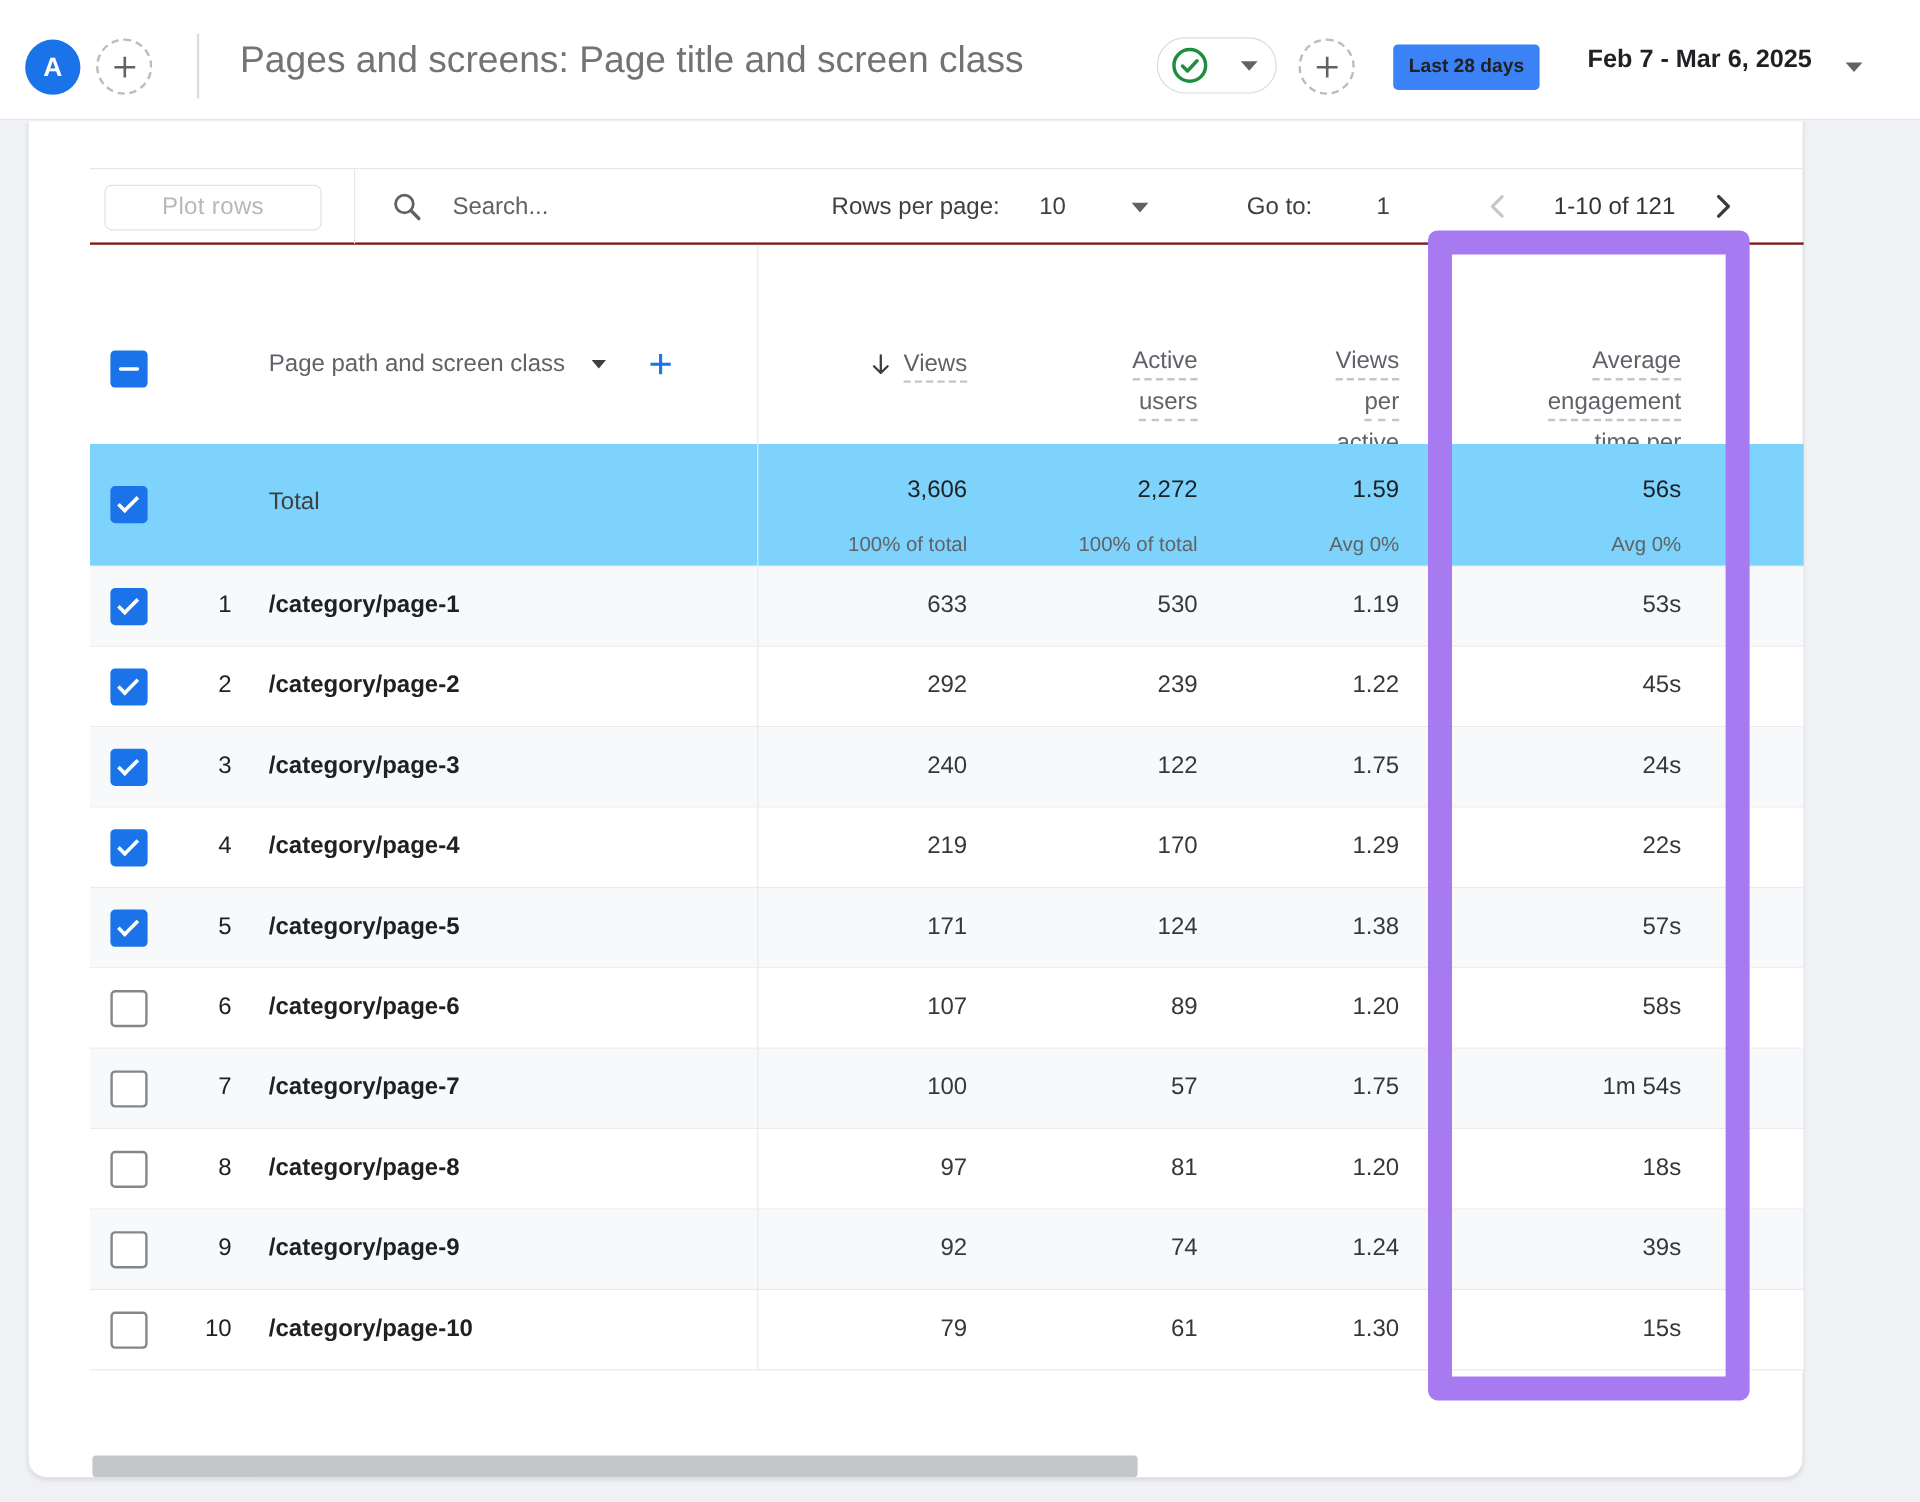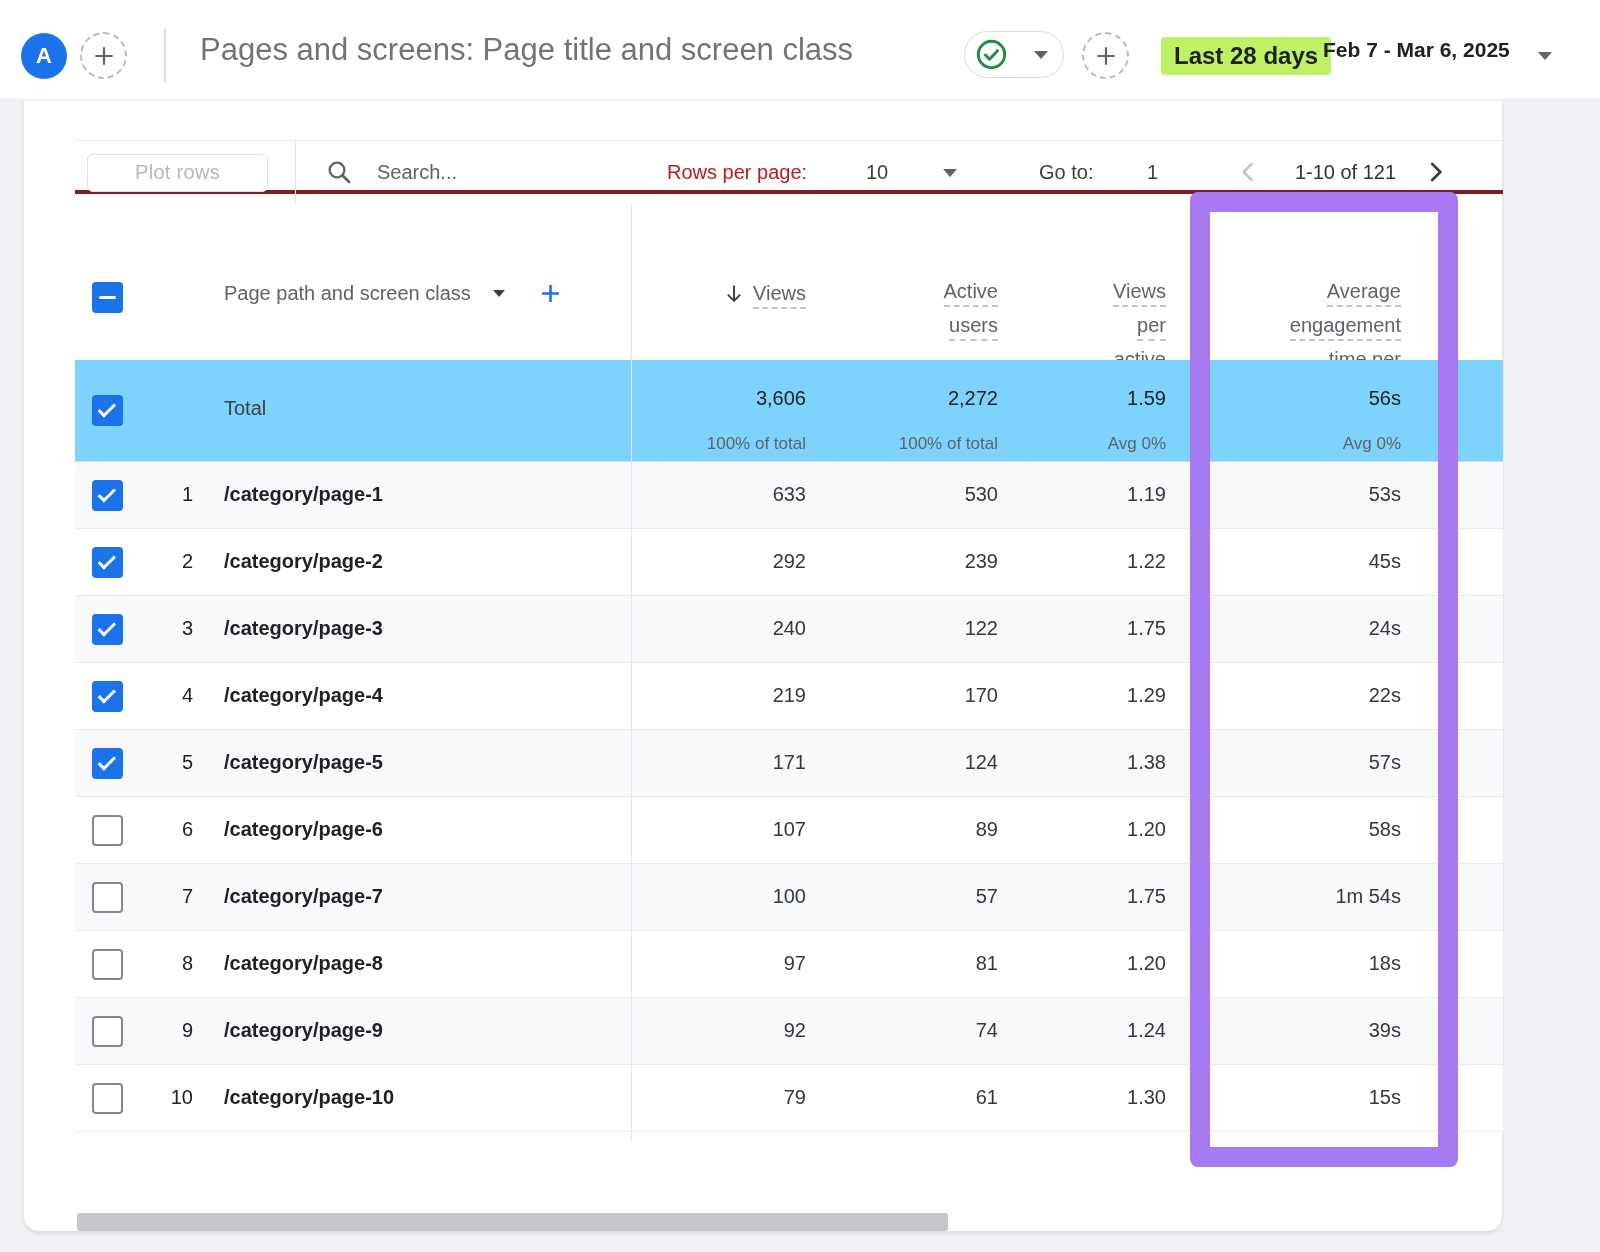--- a/index.html
+++ b/index.html
@@ -35,54 +35,54 @@
   .check-badge {
     position:absolute; left:964px; top:31px; width:100px; height:47px;
     border:1.5px solid #d9dbdf; border-radius:24px; background:#fff;
     display:flex; align-items:center; justify-content:space-between;
     padding:0 15px 0 10px;
   }
   .caret { width:0; height:0; border-left:7px solid transparent; border-right:7px solid transparent; border-top:8px solid #5f6368; }
   .caret.small { border-left-width:6px; border-right-width:6px; border-top-width:7px; border-top-color:#3c4043; }
   .date-chip {
     position:absolute; left:1161px; top:37px; height:38px; border-radius:4px;
-    background:#bef264; padding:0 13px; line-height:38px;
-    font-size:24px; font-weight:700; color:#202124; white-space:nowrap;
+    background:#3b82f6; padding:0 13px; line-height:38px;
+    font-size:16px; font-weight:700; color:#202124; white-space:nowrap;
   }
   .date-range {
     position:absolute; left:1323px; top:0; height:100px; line-height:100px;
     font-size:21px; font-weight:700; color:#202124; white-space:nowrap;
   }
   .date-caret { position:absolute; left:1538px; top:52px; }
   
   .card {
     position:absolute; left:23px; top:101px; width:1480px; height:1131px;
     background:#fff;
     border-left:1px solid #e5e7ea; border-right:1px solid #e2e4e8;
     border-bottom:1px solid #dee0e4;
     border-radius:0 0 16px 16px;
     box-shadow:0 2px 3px rgba(60,64,67,.10);
   }
   
   .content { position:absolute; left:75px; top:140px; width:1428px; height:1100px; }
   .toolbar {
-    position:relative; height:54px;
-    border-top:1px solid #e4e6e9; border-bottom:4px solid #7f1d1d;
+    position:relative; height:64px;
+    border-top:1px solid #e4e6e9; border-bottom:2px solid #7f1d1d;
   }
   .plot-rows-btn {
     position:absolute; left:12px; top:13px; width:181px; height:38px;
     border:1.5px solid #e1e2e5; border-radius:6px; background:#fff;
     color:#b5b8bd; font-size:20px; text-align:center; line-height:35px;
     letter-spacing:.3px;
   }
   .tb-vdiv { position:absolute; left:220px; top:0; width:1px; height:62px; background:#e4e6e9; }
   .search-icon { position:absolute; left:250px; top:17px; }
   .tb-text { position:absolute; top:0; height:62px; line-height:62px; font-size:20px; white-space:nowrap; }
   .search-placeholder { left:302px; color:#5f6368;text-align:center; }
-  .rpp-label { left:592px; color:#b91c1c; }
+  .rpp-label { left:618px; color:#404040; }
   .rpp-value { left:791px; color:#3c4043; }
   .rpp-caret { position:absolute; left:868px; top:28px; }
   .goto-label { left:964px; color:#3c4043; }
   .goto-value { left:1072px; color:#3c4043; }
   .chev { position:absolute; top:18px; width:26px; height:26px; }
   .chev-left { left:1160px; }
   .chev-right { left:1348px; }
   .page-count { left:1198px; width:145px; text-align:center; color:#2f3337; }
   
   .thead { position:relative; height:166px; }

